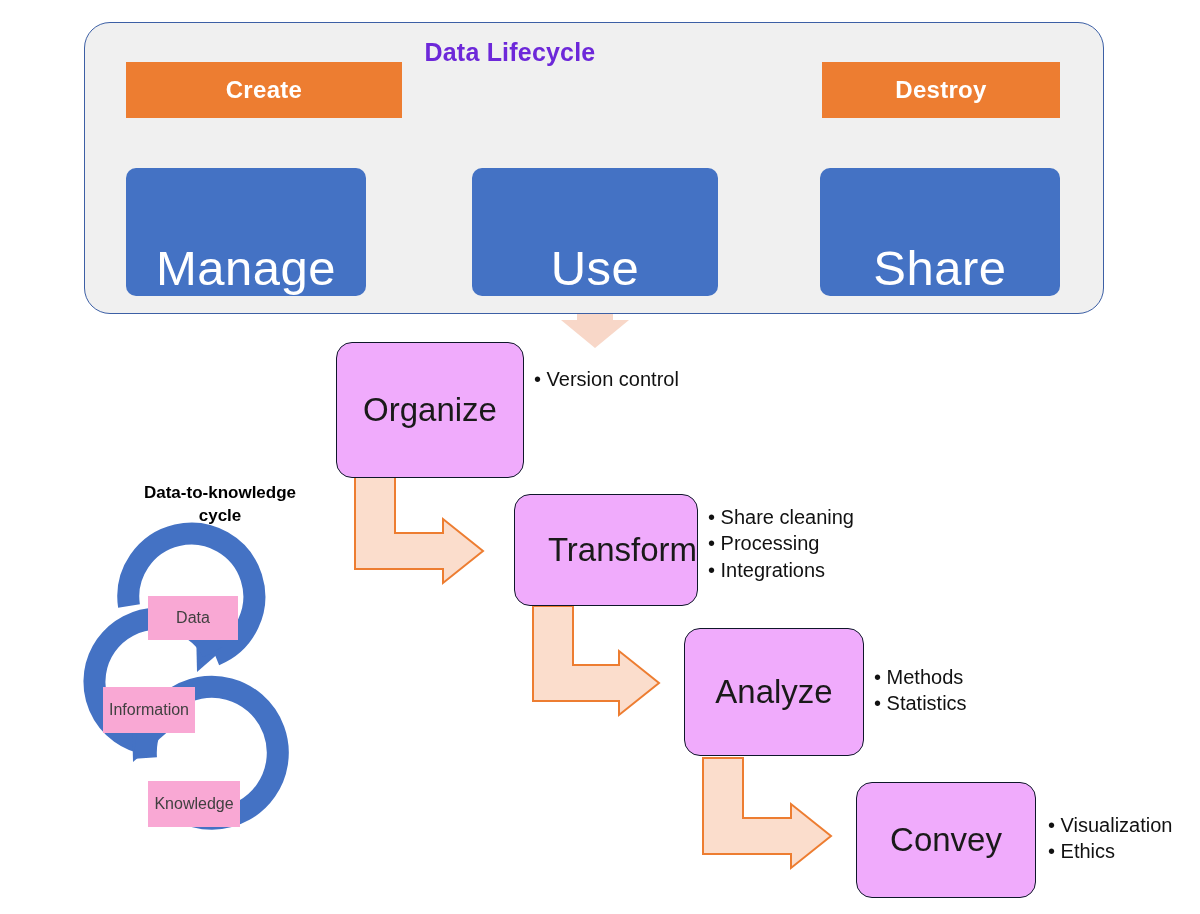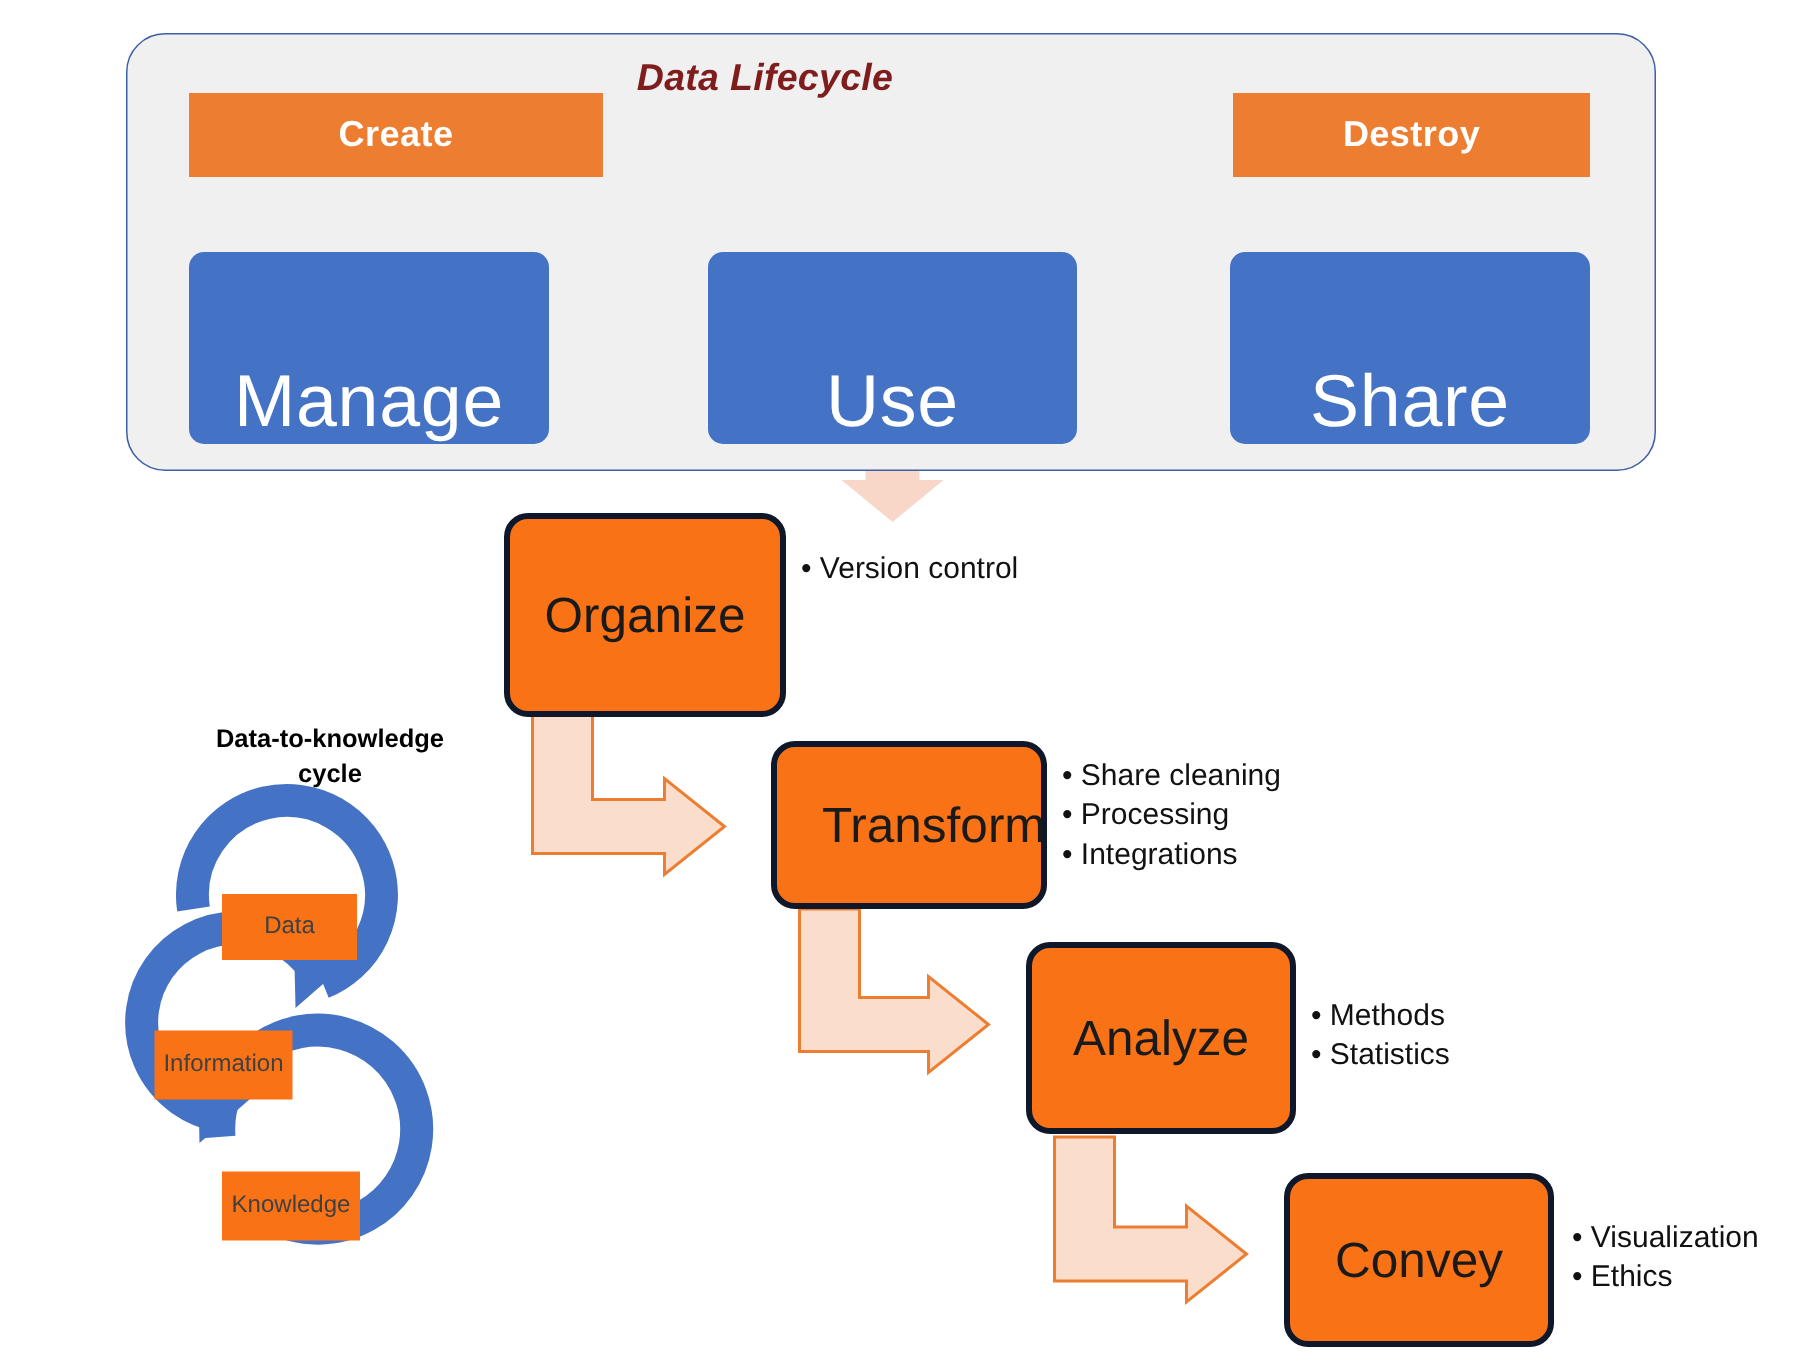--- a/index.html
+++ b/index.html
@@ -38,23 +38,22 @@
     border-radius: 26px;
     box-sizing: border-box;
   }
   .panel-title {
     position: absolute;
     left: 0;
     top: 38px;
     width: 1020px;
     text-align: center;
     font-size: 25px;
-    font-style: italic;
     font-weight: bold;
-    color: #7f1d1d;
+    color: #6d28d9;
     letter-spacing: .2px;
   }
 
   .stage-box {
     position: absolute;
     background: #4472c4;
     border-radius: 10px;
     color: #ffffff;
     display: flex;
     align-items: flex-end;
@@ -71,22 +70,22 @@
     align-items: center;
     justify-content: center;
     font-size: 24px;
     font-weight: bold;
     letter-spacing: .3px;
   }
 
   
   .step-box {
     position: absolute;
-    background: #f97316;
-    border: 4px solid #0f172a;
+    background: #f0abfc;
+    border: 1px solid #0f172a;
     border-radius: 16px;
     display: flex;
     align-items: center;
     justify-content: center;
     box-sizing: border-box;
     font-size: 33px;
     color: #1a1a1a;
   }
   .bullets {
     position: absolute;
@@ -108,21 +107,21 @@
     top: 482px;
     width: 272px;
     text-align: center;
     font-size: 17px;
     font-weight: bold;
     line-height: 1.35;
     color: #000000;
   }
   .cycle-label {
     position: absolute;
-    background: #f97316;
+    background: #f9a8d4;
     color: #404040;
     font-size: 16px;
     display: flex;
     align-items: center;
     justify-content: center;
     box-sizing: border-box;
   }
 </style>
 </head>
 <body>

